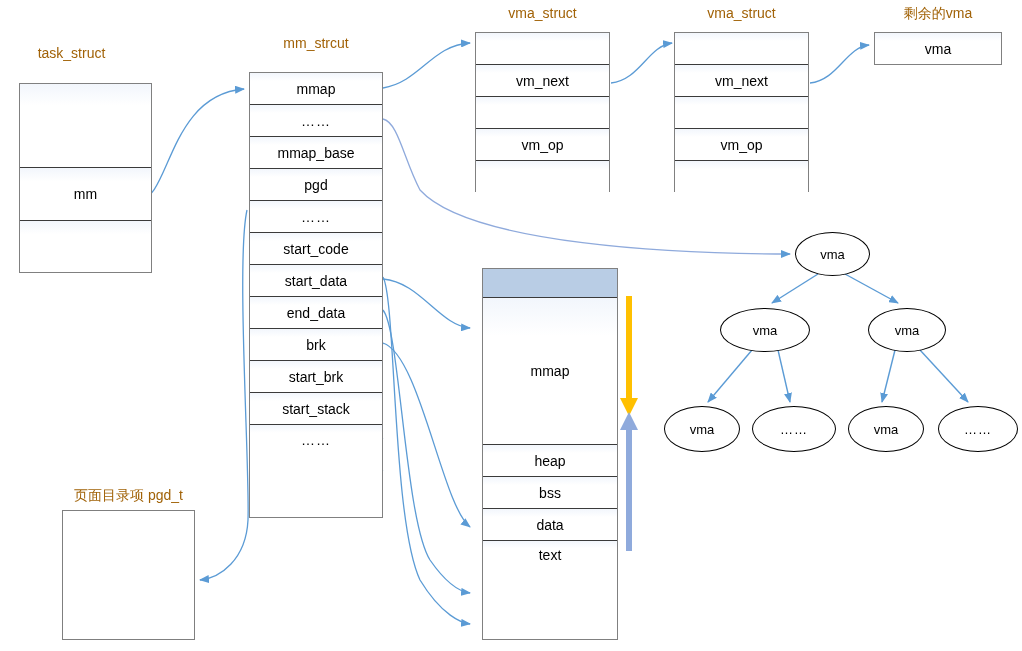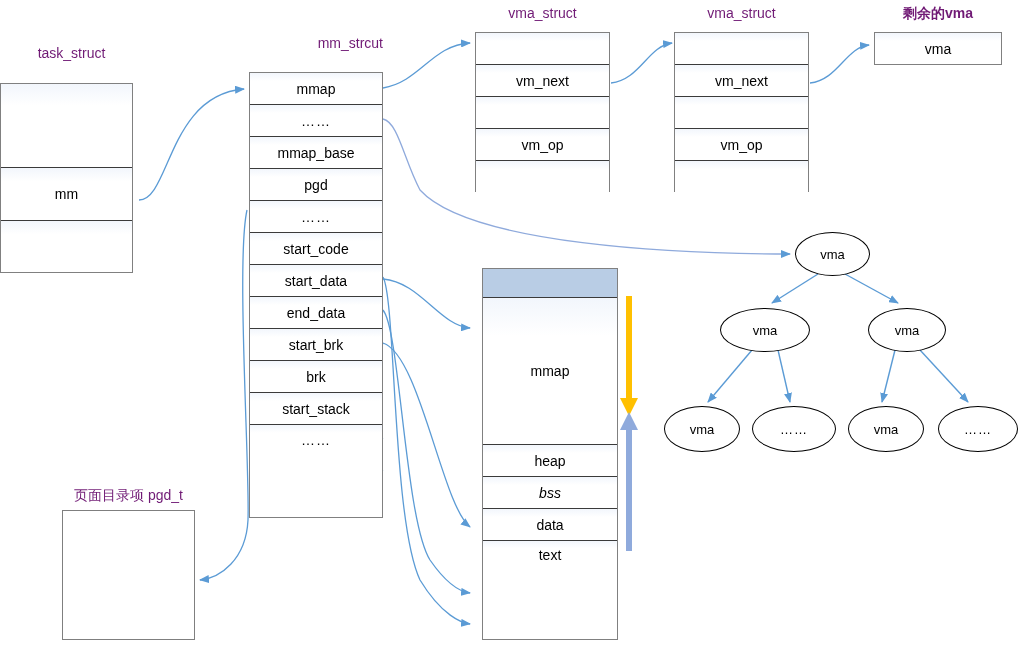--- a/index.html
+++ b/index.html
@@ -19,21 +19,21 @@
     position: absolute;
     left: 0;
     top: 0;
     width: 1022px;
     height: 651px;
     pointer-events: none;
   }
   .caption {
     position: absolute;
     font-size: 14px;
-    color: #701a75;
+    color: #a16207;
     white-space: nowrap;
     text-align: center;
   }
   .struct-box {
     position: absolute;
     box-sizing: border-box;
     border: 1px solid #808080;
     background: #ffffff;
   }
   .row {
@@ -127,38 +127,38 @@
 
     <path d="M818,274 L772,303" fill="none" stroke="#5b9bd5" stroke-width="1.4" marker-end="url(#ah-blue)"></path>
     <path d="M845,274 L898,303" fill="none" stroke="#5b9bd5" stroke-width="1.4" marker-end="url(#ah-blue)"></path>
     <path d="M752,350 L708,402" fill="none" stroke="#5b9bd5" stroke-width="1.4" marker-end="url(#ah-blue)"></path>
     <path d="M778,350 L790,402" fill="none" stroke="#5b9bd5" stroke-width="1.4" marker-end="url(#ah-blue)"></path>
     <path d="M895,350 L882,402" fill="none" stroke="#5b9bd5" stroke-width="1.4" marker-end="url(#ah-blue)"></path>
     <path d="M920,350 L968,402" fill="none" stroke="#5b9bd5" stroke-width="1.4" marker-end="url(#ah-blue)"></path>
   </svg>
 
   <div class="caption" style="left:5px; top:45px; width:133px;">task_struct</div>
-  <div class="struct-box" style="left:0; top:83px; width:133px; height:190px;">
+  <div class="struct-box" style="left:19px; top:83px; width:133px; height:190px;">
     <div class="row" style="height:84px;"></div>
     <div class="row" style="height:53px;">mm</div>
     <div class="row" style="height:51px;"></div>
   </div>
 
-  <div class="caption" style="left:249px; top:35px; width:134px;text-align:right;">mm_strcut</div>
+  <div class="caption" style="left:249px; top:35px; width:134px;">mm_strcut</div>
   <div class="struct-box" style="left:249px; top:72px; width:134px; height:446px;">
     <div class="row" style="height:32px;">mmap</div>
     <div class="row dots" style="height:32px;">……</div>
     <div class="row" style="height:32px;">mmap_base</div>
     <div class="row" style="height:32px;">pgd</div>
     <div class="row dots" style="height:32px;">……</div>
     <div class="row" style="height:32px;">start_code</div>
     <div class="row" style="height:32px;">start_data</div>
     <div class="row" style="height:32px;">end_data</div>
+    <div class="row" style="height:32px;">brk</div>
     <div class="row" style="height:32px;">start_brk</div>
-    <div class="row" style="height:32px;">brk</div>
     <div class="row" style="height:32px;">start_stack</div>
     <div class="row dots" style="height:30px;">……</div>
   </div>
 
   <div class="caption" style="left:475px; top:5px; width:135px;">vma_struct</div>
   <div class="struct-box" style="left:475px; top:32px; width:135px; height:160px;">
     <div class="row" style="height:32px;"></div>
     <div class="row" style="height:32px;">vm_next</div>
     <div class="row" style="height:32px;"></div>
     <div class="row" style="height:32px;">vm_op</div>
@@ -167,33 +167,33 @@
 
   <div class="caption" style="left:674px; top:5px; width:135px;">vma_struct</div>
   <div class="struct-box" style="left:674px; top:32px; width:135px; height:160px;">
     <div class="row" style="height:32px;"></div>
     <div class="row" style="height:32px;">vm_next</div>
     <div class="row" style="height:32px;"></div>
     <div class="row" style="height:32px;">vm_op</div>
     <div class="row" style="height:32px;"></div>
   </div>
 
-  <div class="caption" style="left:874px; top:5px; width:128px;font-weight:bold;">剩余的vma</div>
+  <div class="caption" style="left:874px; top:5px; width:128px;">剩余的vma</div>
   <div class="struct-box" style="left:874px; top:32px; width:128px; height:33px;">
     <div class="row" style="height:31px;">vma</div>
   </div>
 
   <div class="caption" style="left:62px; top:487px; width:133px;">页面目录项 pgd_t</div>
   <div class="plain-box" style="left:62px; top:510px; width:133px; height:130px;"></div>
 
   <div class="struct-box" style="left:482px; top:268px; width:136px; height:372px;">
     <div class="row header-blue" style="height:29px;"></div>
     <div class="row" style="height:147px;">mmap</div>
     <div class="row" style="height:32px;">heap</div>
-    <div class="row" style="height:32px;font-style:italic;">bss</div>
+    <div class="row" style="height:32px;">bss</div>
     <div class="row" style="height:32px;">data</div>
     <div class="row" style="height:28px;text-align:right;">text</div>
   </div>
 
   <div class="ellipse" style="left:795px; top:232px; width:75px; height:44px;">vma</div>
 
   <div class="ellipse" style="left:720px; top:308px; width:90px; height:44px;">vma</div>
   <div class="ellipse" style="left:868px; top:308px; width:78px; height:44px;">vma</div>
 
   <div class="ellipse" style="left:664px; top:406px; width:76px; height:46px;">vma</div>

